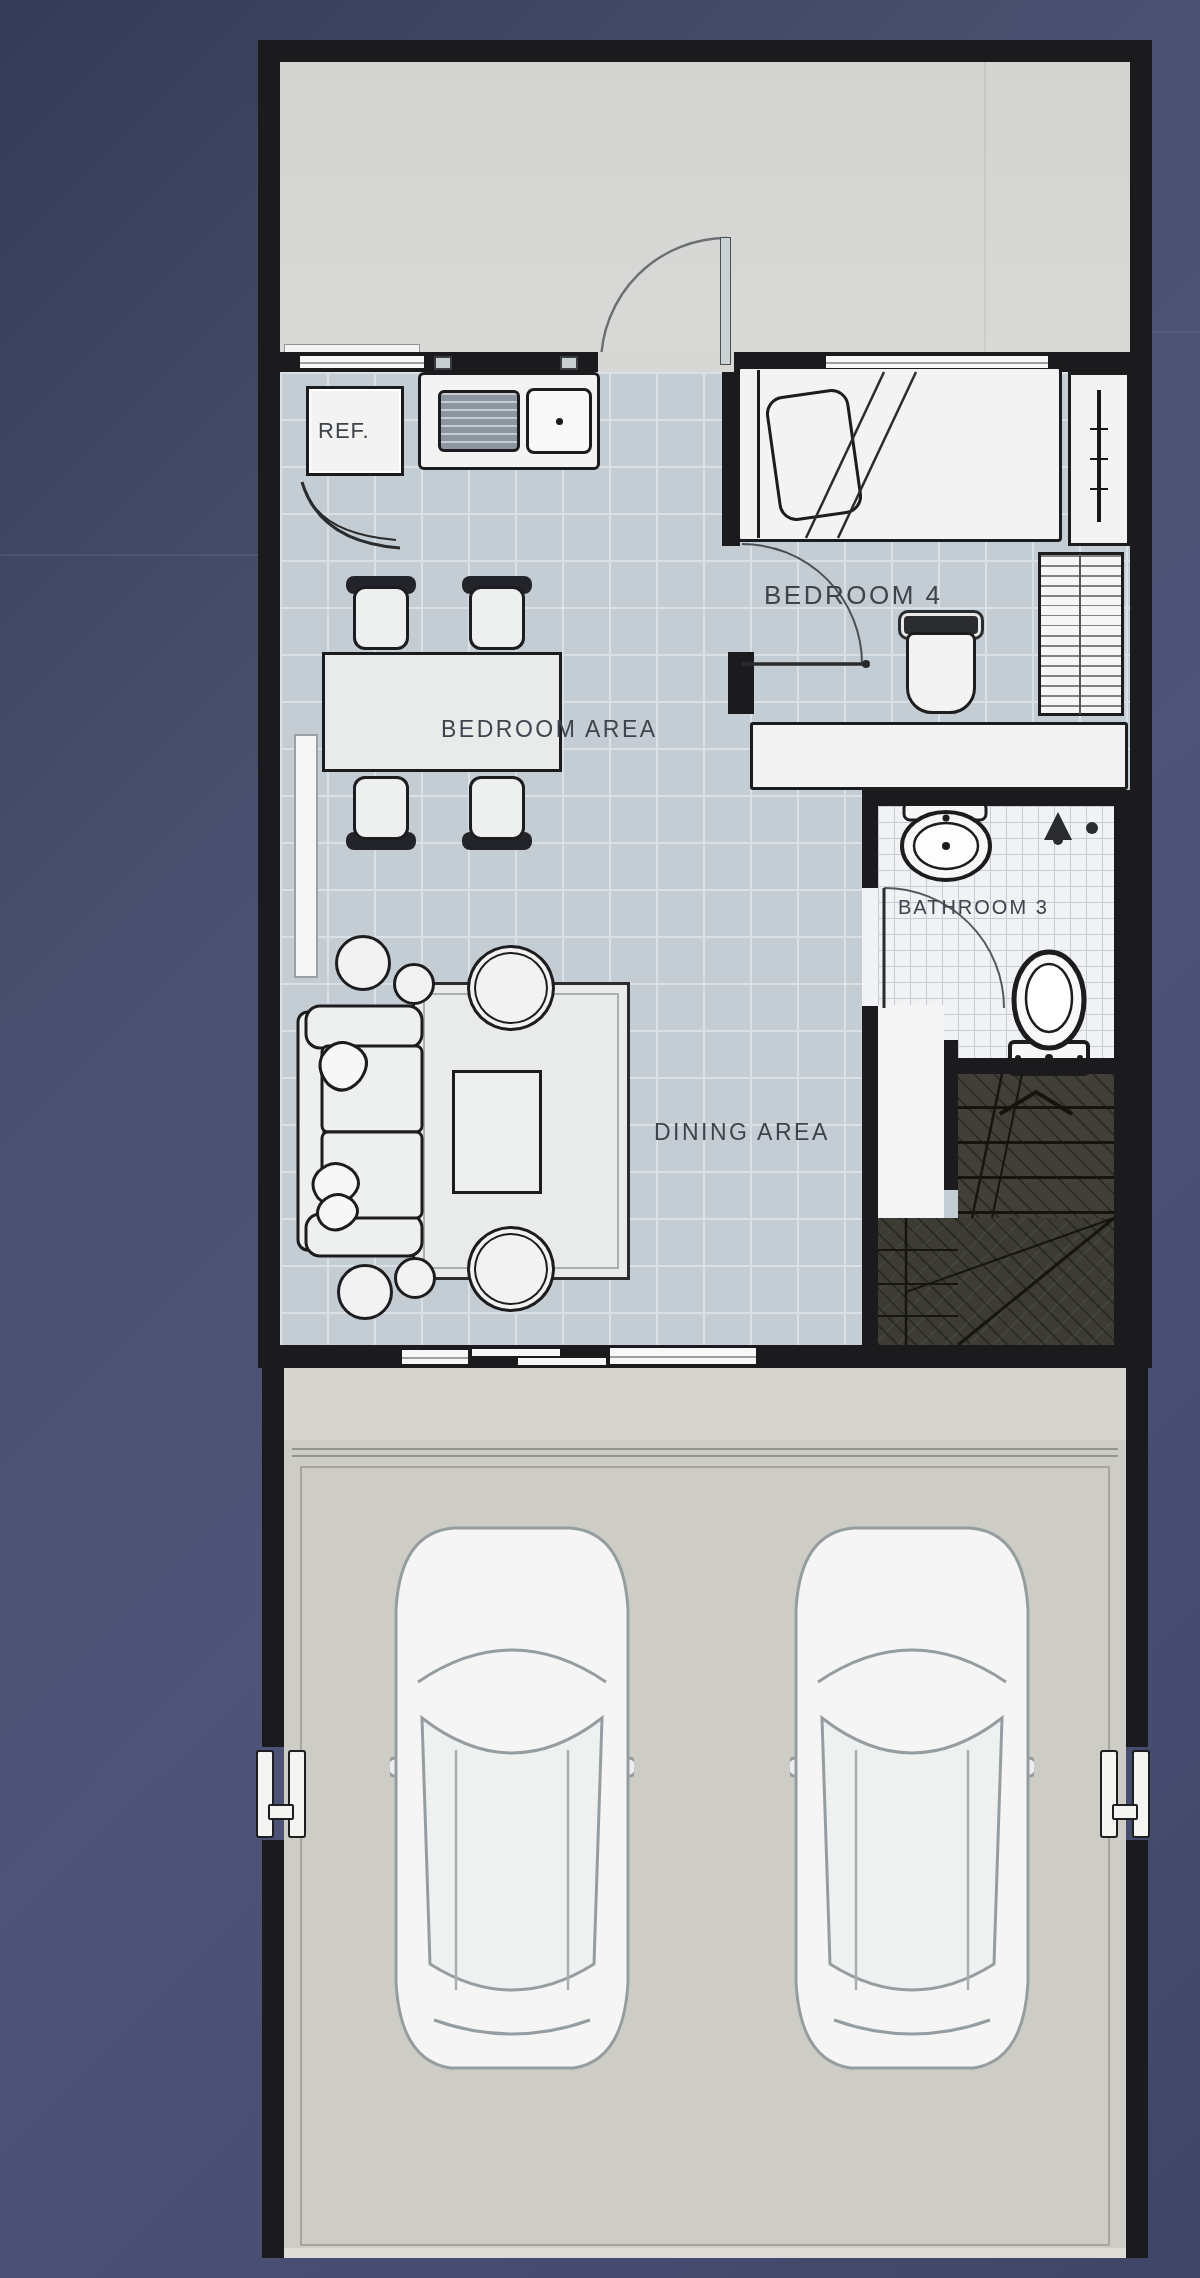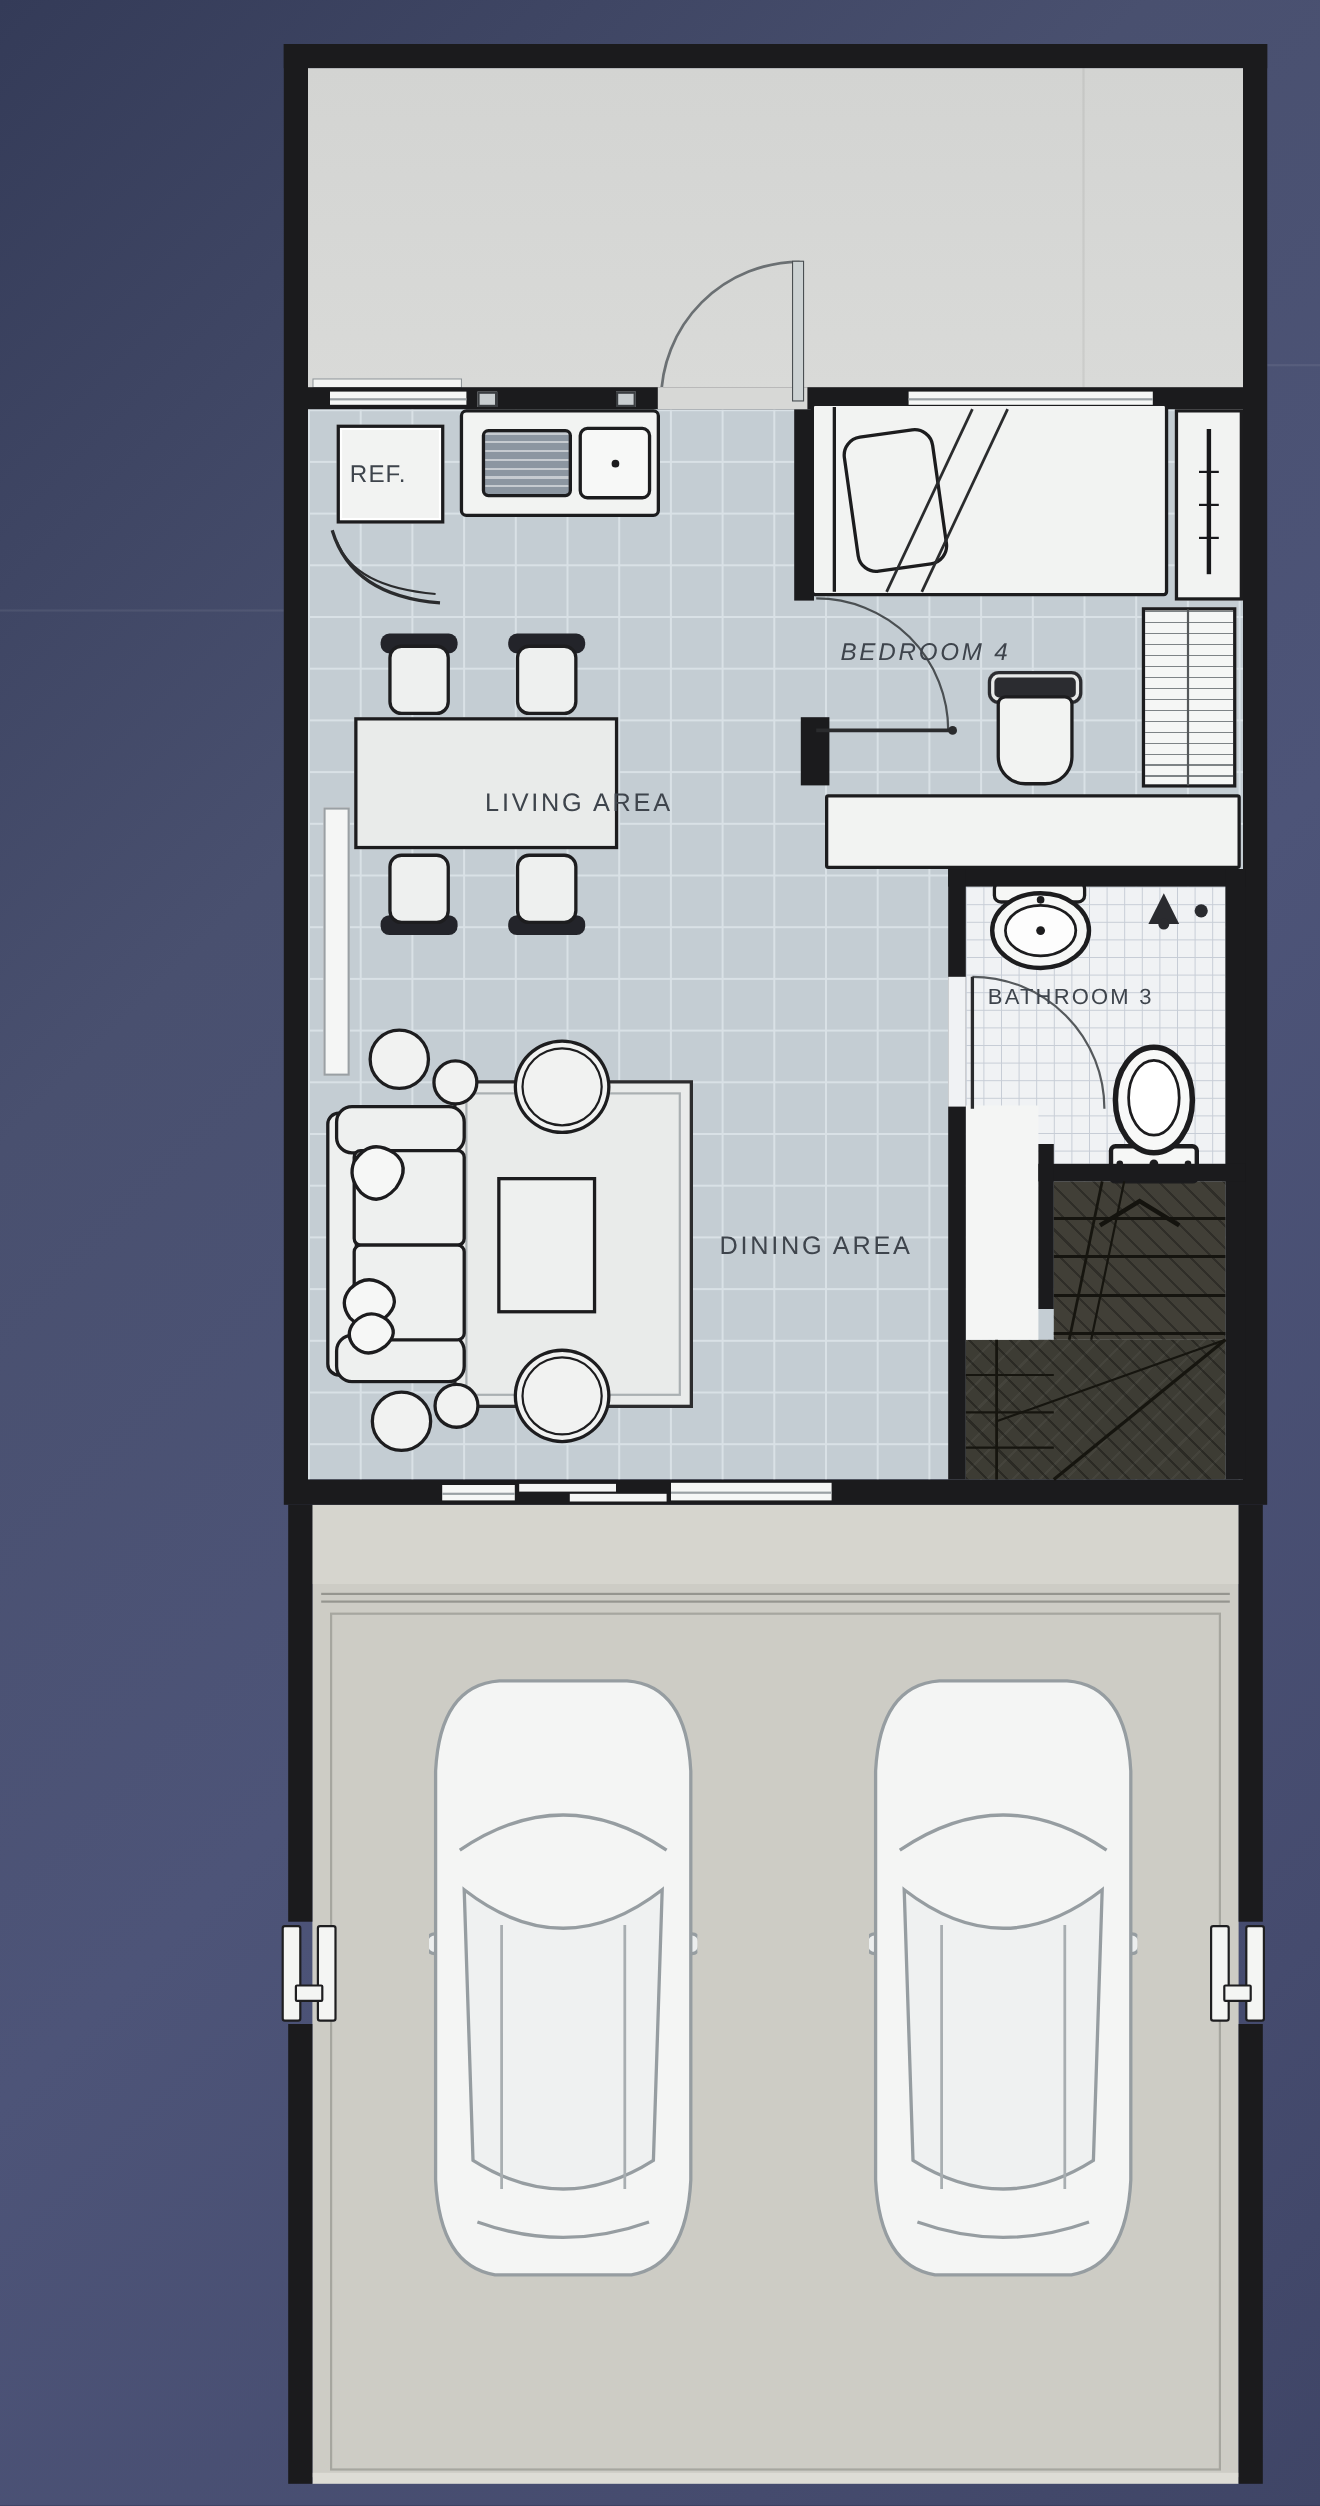--- a/index.html
+++ b/index.html
@@ -127,41 +127,41 @@
     </div>
   <div class="furn" style="left:322px;top:652px;width:240px;height:120px;background:#e9ebea;z-index:5;"></div>
   <div class="chair flip" style="left:350px;top:774px;z-index:4;">
       <div class="back"></div>
       <div class="seat"></div>
     </div>
   <div class="chair flip" style="left:466px;top:774px;z-index:4;">
       <div class="back"></div>
       <div class="seat"></div>
     </div>
-  <div class="lbl" style="left:441px;top:716px;font-size:23px;z-index:9;">LIVING AREA</div>
+  <div class="lbl" style="left:441px;top:716px;font-size:23px;z-index:9;">BEDROOM AREA</div>
 
   <div class="abs" style="left:294px;top:734px;width:24px;height:244px;background:#f5f6f5;border:2px solid #9aa0a4;box-sizing:border-box;z-index:7;"></div>
 
   <div class="furn" style="left:737px;top:366px;width:325px;height:176px;border-radius:4px;z-index:4;"></div>
   <div class="abs" style="left:757px;top:370px;width:3px;height:168px;background:#1c1c1e;z-index:5;"></div>
   <div class="furn" style="left:772px;top:392px;width:84px;height:126px;border-radius:18px;transform:rotate(-8deg);z-index:5;"></div>
   <div class="furn" style="left:1068px;top:372px;width:62px;height:174px;z-index:4;"></div>
   <div class="abs" style="left:1097px;top:390px;width:4px;height:132px;background:#17171a;z-index:5;"></div>
   <div class="abs" style="left:1090px;top:428px;width:18px;height:2px;background:#17171a;z-index:5;"></div>
   <div class="abs" style="left:1090px;top:458px;width:18px;height:2px;background:#17171a;z-index:5;"></div>
   <div class="abs" style="left:1090px;top:488px;width:18px;height:2px;background:#17171a;z-index:5;"></div>
   <div class="furn" style="left:1038px;top:552px;width:86px;height:164px;z-index:4;
               background:#f5f6f5 repeating-linear-gradient(180deg,#7e8386 0 1.5px,transparent 1.5px 10px);"></div>
   <div class="abs" style="left:1079px;top:554px;width:2px;height:160px;background:#55585a;z-index:5;"></div>
   <div class="furn" style="left:750px;top:722px;width:378px;height:68px;border-radius:3px;z-index:4;"></div>
   <div class="abs" style="left:898px;top:610px;width:86px;height:106px;z-index:4;">
     <div class="abs" style="left:0;top:0;width:86px;height:30px;background:#2b2c30;border-radius:10px;box-shadow:inset 0 0 0 3px #2b2c30, inset 0 0 0 6px #e8eae9;"></div>
     <div class="abs" style="left:8px;top:22px;width:70px;height:82px;background:#f2f3f2;border:3px solid #1d1d1f;border-radius:8px 8px 26px 26px;box-sizing:border-box;"></div>
   </div>
-  <div class="lbl" style="left:764px;top:580px;font-size:22px;z-index:9;font-style:italic;">BEDROOM 4</div>
+  <div class="lbl" style="left:764px;top:580px;font-size:26px;z-index:9;">BEDROOM 4</div>
 
   <div class="abs" style="left:896px;top:800px;width:104px;height:84px;z-index:4;">
     <svg width="104" height="84" viewBox="0 0 104 84">
       <rect x="8" y="2" width="82" height="18" rx="6" fill="#f6f7f6" stroke="#1c1c1e" stroke-width="3"></rect>
       <ellipse cx="50" cy="46" rx="44" ry="34" fill="#f6f7f6" stroke="#1c1c1e" stroke-width="4"></ellipse>
       <ellipse cx="50" cy="46" rx="32" ry="23" fill="#fdfdfd" stroke="#1c1c1e" stroke-width="2.5"></ellipse>
       <circle cx="50" cy="18" r="3.5" fill="#1c1c1e"></circle>
       <circle cx="50" cy="46" r="4" fill="#1c1c1e"></circle>
     </svg>
   </div>

